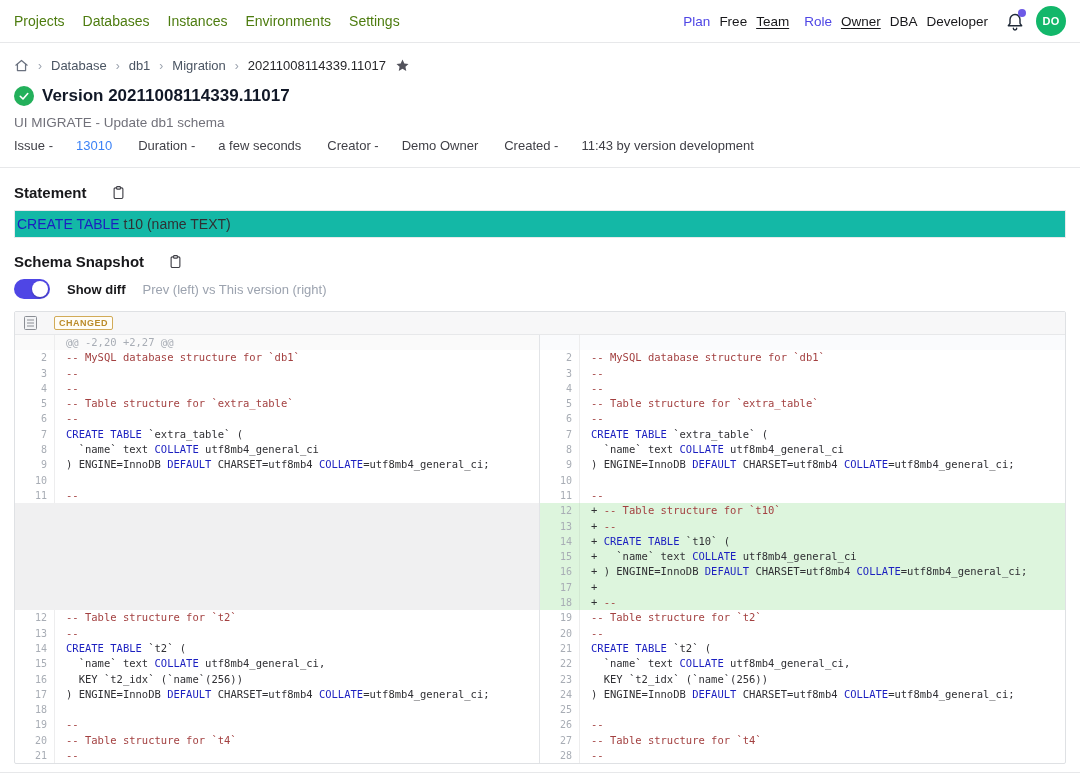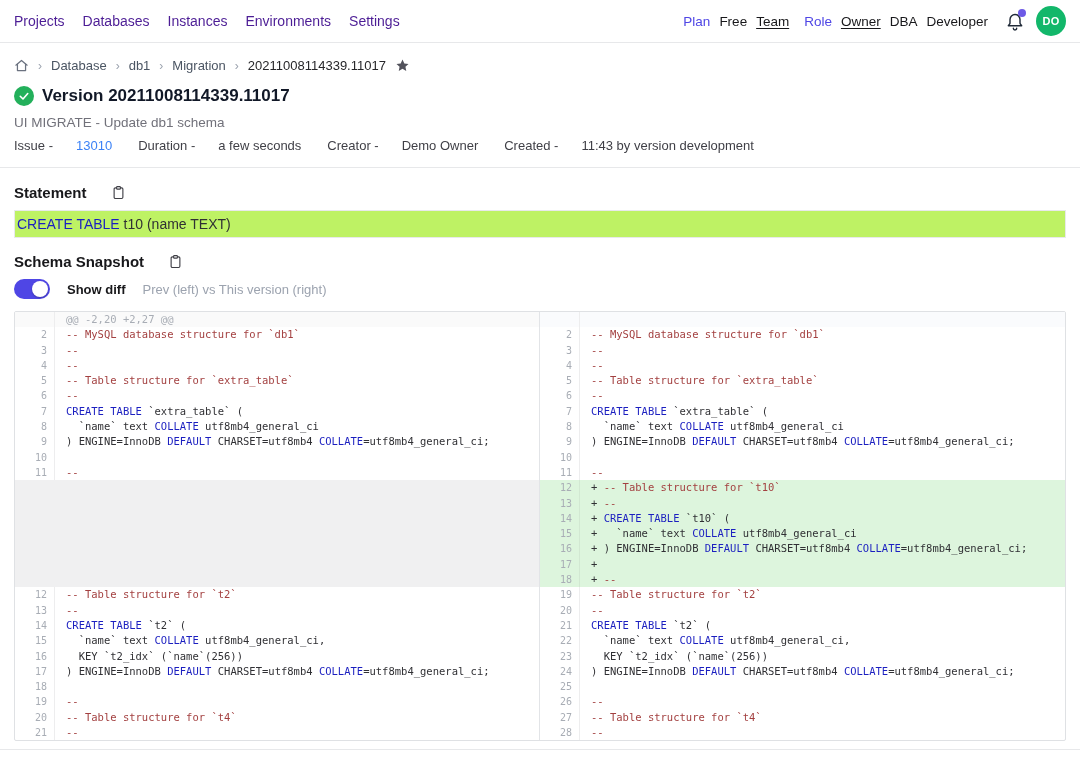--- a/index.html
+++ b/index.html
@@ -2,21 +2,21 @@
 <html><head>
 <meta charset="utf-8">
 <style>
   * { margin:0; padding:0; box-sizing:border-box; }
   html,body { width:1080px; height:784px; background:#fff; overflow:hidden;
     font-family:"Liberation Sans", sans-serif; color:#1f2328; }
 
   
   .topnav { height:43px; display:flex; align-items:center; justify-content:space-between;
     padding:0 14px; border-bottom:1px solid #e7e8ea; }
-  .nav-left { display:flex; align-items:flex-end; gap:18px; font-size:14px; color:#4c1d95; }
+  .nav-left { display:flex; align-items:flex-end; gap:18px; font-size:14px; color:#4d7c0f; }
   .nav-left span { cursor:pointer; }
   .nav-right { display:flex; align-items:center; gap:9px; font-size:13.5px; color:#18181b; }
   .lnk-indigo { color:#4f46e5; }
   .u { text-decoration:underline; text-underline-offset:2px; }
   .bell-wrap { position:relative; width:24px; height:24px; margin-left:6px; cursor:pointer; }
   .bell-wrap svg { width:20px; height:20px; position:absolute; left:2px; top:3px; }
   .bell-dot { position:absolute; right:1px; top:0; width:8px; height:8px; border-radius:50%; background:#6d5ae6; }
   .avatar { width:30px; height:30px; border-radius:50%; background:#12b76a; color:#fff;
     font-size:11px; font-weight:700; display:flex; align-items:center; justify-content:center;
     letter-spacing:.3px; cursor:pointer; }
@@ -39,21 +39,21 @@
   .meta-item { display:flex; gap:23px; }
   .meta-link { color:#3b82f6; cursor:pointer; }
   .divider { border-top:1px solid #e7e8ea; margin-top:14px; }
 
   
   .sec-head { display:flex; align-items:center; gap:24px; margin:16px 14px 0; }
   .sec-title { font-size:15px; font-weight:600; color:#18181b; }
   .copy-icon { width:15px; height:15px; color:#3f3f46; cursor:pointer; }
   .copy-icon svg { width:15px; height:15px; display:block; }
 
-  .statement-block { margin:9px 14px 0; border:1px solid #e8e9eb; background:#bef264;
+  .statement-block { margin:9px 14px 0; border:1px solid #e8e9eb; background:#14b8a6;
     padding:5px 2px; font-size:14px; color:#27272a; }
   .statement-block .sk { color:#1b1fc0; }
 
   .toggle-row { display:flex; align-items:center; gap:17px; margin:9px 14px 0; }
   .toggle { width:36px; height:20px; border-radius:10px; background:#4f46e5; position:relative; cursor:pointer; }
   .toggle .knob { position:absolute; top:2px; right:2px; width:16px; height:16px; border-radius:50%;
     background:#fff; box-shadow:0 1px 2px rgba(0,0,0,.25); }
   .toggle-label { font-size:13px; font-weight:700; color:#18181b; }
   .toggle-hint { font-size:13px; color:#9ca3af;text-align:center; }
 
@@ -189,20 +189,31 @@
 </div>
 <div class="toggle-row">
   <span class="toggle">
       <span class="knob"></span>
     </span>
   <span class="toggle-label">Show diff</span>
   <span class="toggle-hint">Prev (left) vs This version (right)</span>
 </div>
 
 <div class="diff-panel">
+  <div class="diff-header">
+    <span class="doc-icon">
+      <svg viewBox="0 0 13 14">
+          <rect x="0.5" y="0.5" width="12" height="13" rx="1" fill="#f3f4f6" stroke="#8b8e94"></rect>
+          <line x1="3" y1="4" x2="10" y2="4" stroke="#8b8e94"></line>
+          <line x1="3" y1="7" x2="10" y2="7" stroke="#8b8e94"></line>
+          <line x1="3" y1="10" x2="10" y2="10" stroke="#8b8e94"></line>
+        </svg>
+    </span>
+    <span class="status-badge">CHANGED</span>
+  </div>
   <div class="diff-body">
     <div class="dpane left">
         <div class="drow hunk">
           <span class="gut"></span>
           <span class="code"><span class="sh">@@ -2,20 +2,27 @@</span></span>
         </div>
         <div class="drow ctx">
           <span class="gut">2</span>
           <span class="code"><span class="sc">-- MySQL database structure for `db1`</span></span>
         </div>

